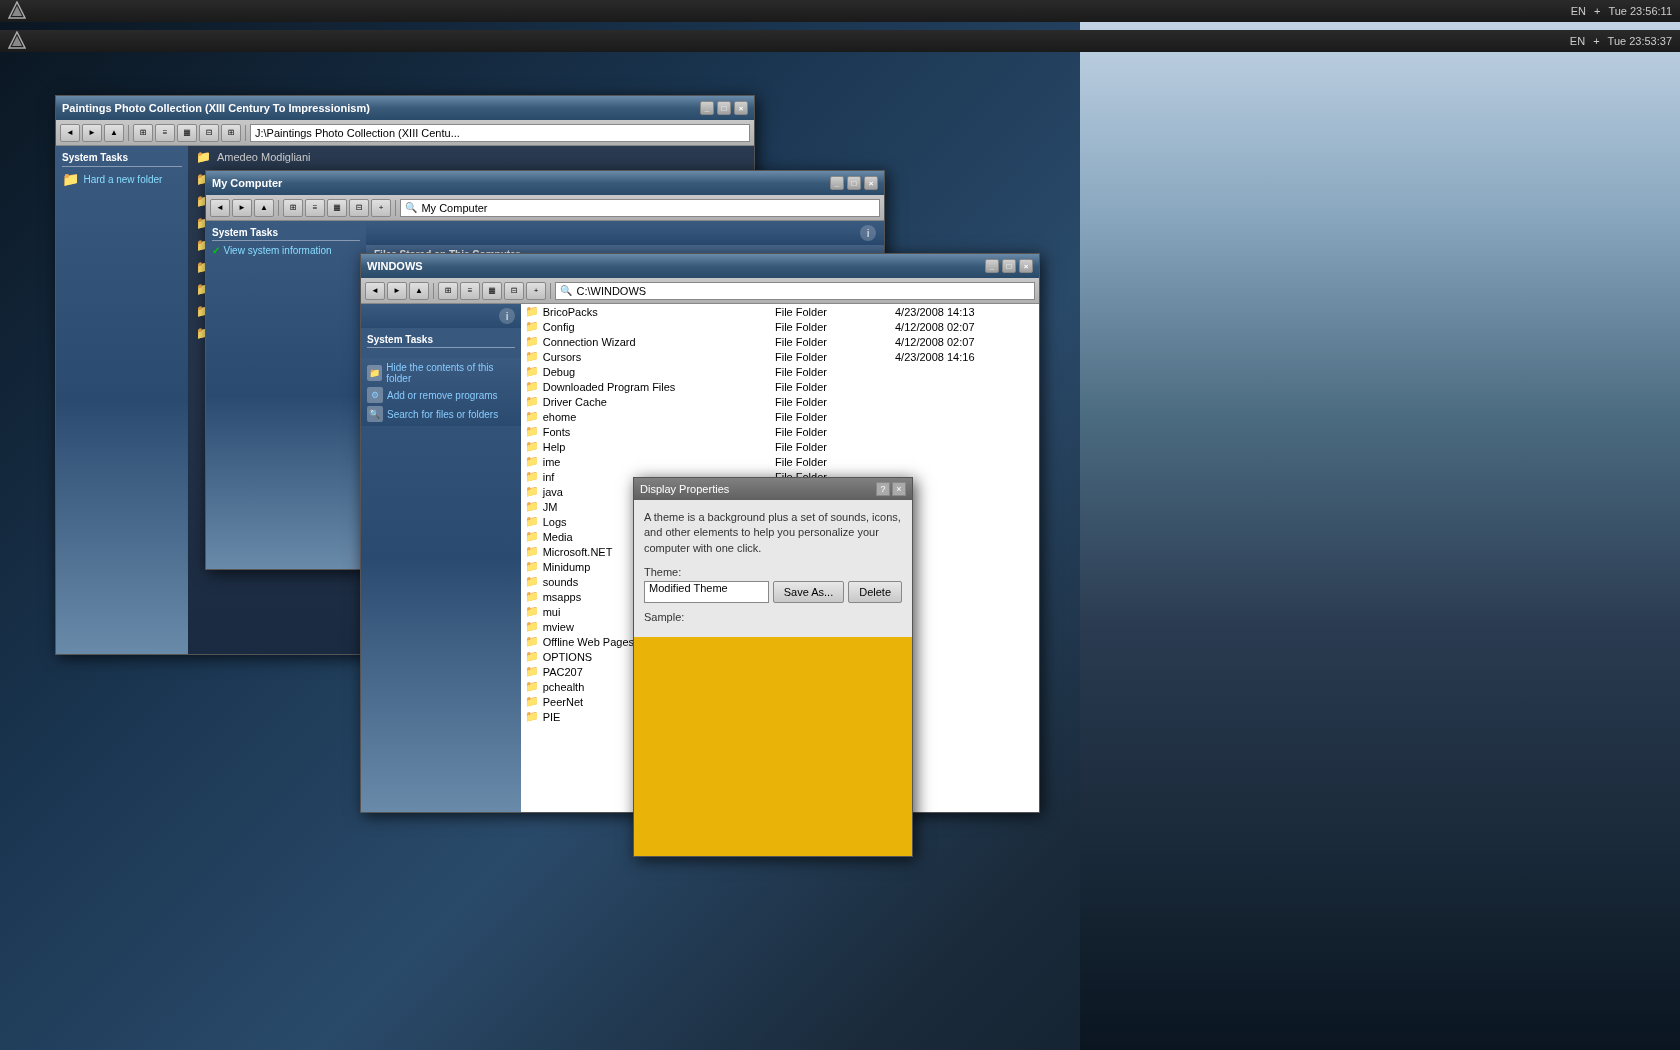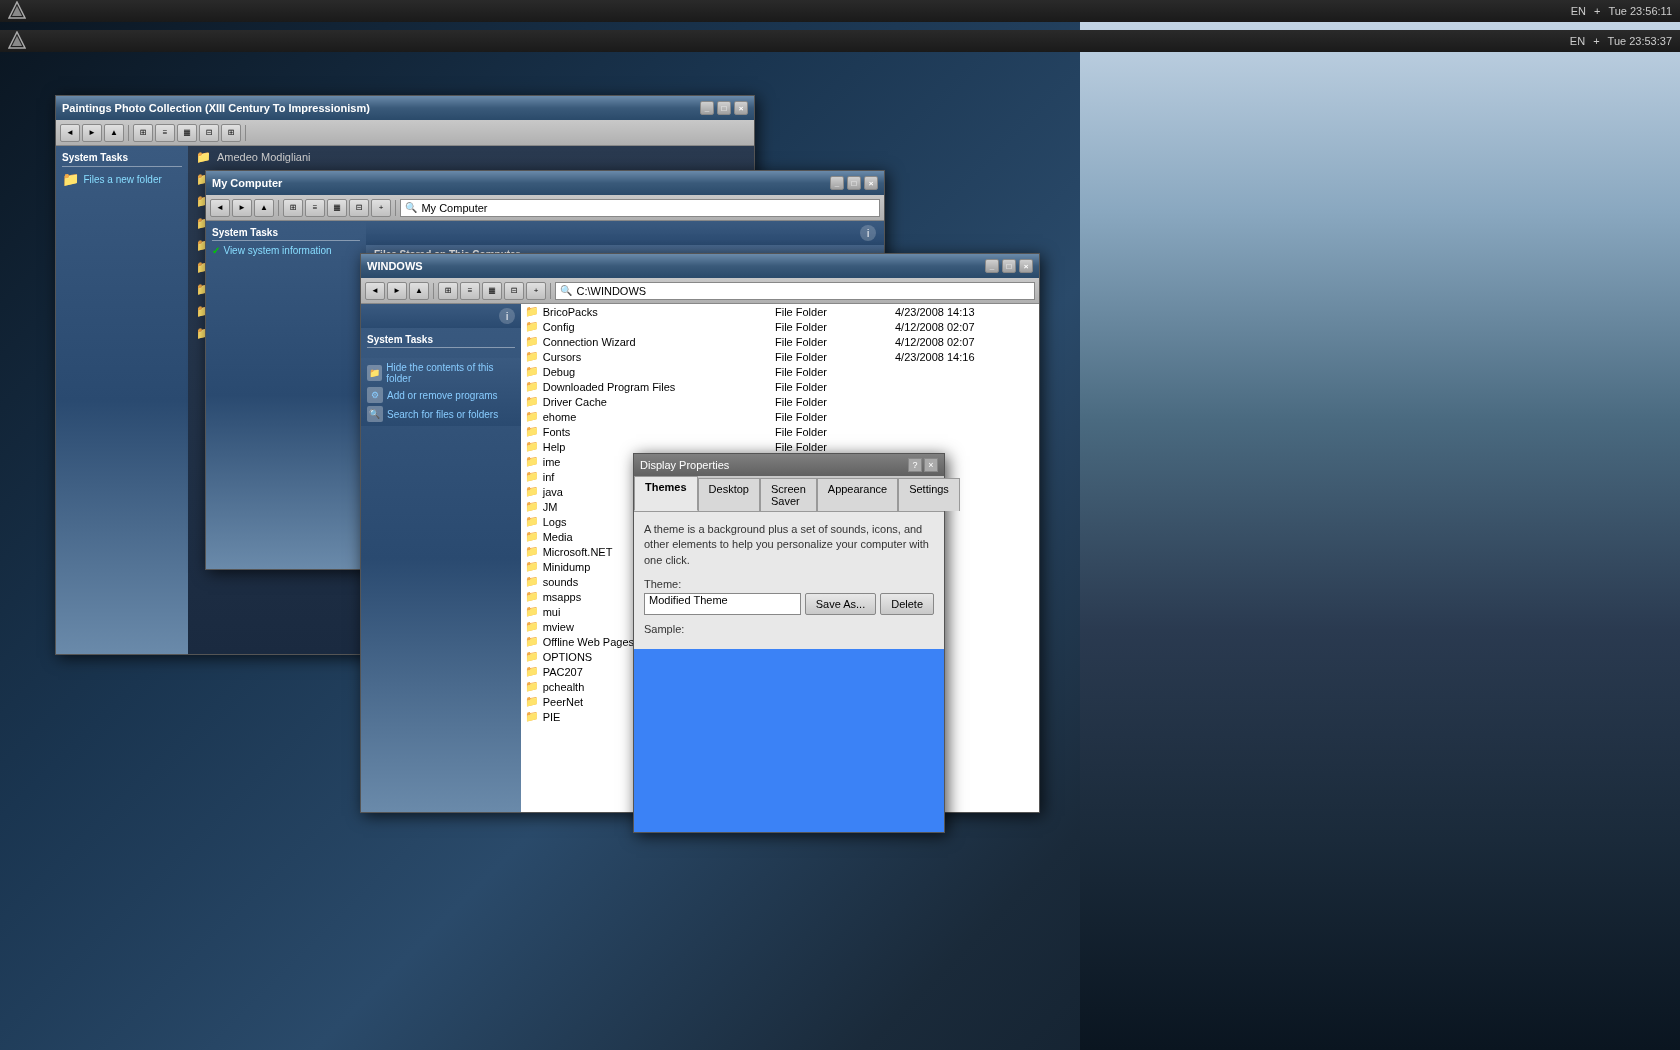--- a/index.html
+++ b/index.html
@@ -128,26 +128,26 @@
     .window-windows {
       top: 253px;
       left: 360px;
       width: 680px;
       height: 560px;
       z-index: 200;
     }
 
     
     .dialog-display {
-      top: 453px;
+      top: 477px;
       left: 633px;
-      width: 312px;
+      width: 280px;
       height: 380px;
       z-index: 300;
-      background: #3b82f6;
+      background: #eab308;
     }
 
     .dialog-titlebar {
       height: 22px;
       background: linear-gradient(180deg, #808080 0%, #606060 100%);
       display: flex;
       align-items: center;
       justify-content: space-between;
       padding: 0 6px;
       color: white;
@@ -536,29 +536,32 @@
     <div class="tb-btn">◄</div>
     <div class="tb-btn">►</div>
     <div class="tb-btn">▲</div>
     <div class="tb-separator"></div>
     <div class="tb-btn">⊞</div>
     <div class="tb-btn">≡</div>
     <div class="tb-btn">▦</div>
     <div class="tb-btn">⊟</div>
     <div class="tb-btn">⊞</div>
     <div class="tb-separator"></div>
+    <div class="address-bar">
+      <span>J:\Paintings Photo Collection (XIII Centu...</span>
+    </div>
   </div>
   <div style="display:flex;height:calc(100% - 50px);">
 
     <div style="width:160px;background:linear-gradient(180deg,#3a5a80,#2a4a70 50%,#6a8aaa);padding:6px;overflow-y:auto;">
       <div class="sidebar-section">
         <div class="sidebar-title" style="color:#fff;font-size:10px;font-weight:bold;border-bottom:1px solid rgba(255,255,255,0.4);padding-bottom:3px;margin-bottom:4px;">System Tasks</div>
         <div class="sidebar-link" style="color:#88ddff;font-size:10px;display:flex;align-items:center;gap:4px;">
           <span style="font-size:14px;">📁</span>
-          <span>Files a new folder</span>
+          <span>Hard a new folder</span>
         </div>
       </div>
     </div>
 
     <div class="paintings-left">
       <div class="paintings-folder">
         <span style="font-size:12px;color:#f0c040;">📁</span>
         <span>Amedeo Modigliani</span>
       </div>
       <div class="paintings-folder">
@@ -986,27 +989,20 @@
 
 <div class="window dialog-display">
   <div class="dialog-titlebar">
     <span>Display Properties</span>
     <div style="display:flex;gap:2px;">
       <div style="width:14px;height:14px;background:#aaa;border:1px solid #888;cursor:pointer;display:flex;align-items:center;justify-content:center;font-size:9px;">?</div>
       <div style="width:14px;height:14px;background:#aaa;border:1px solid #888;cursor:pointer;display:flex;align-items:center;justify-content:center;font-size:9px;">×</div>
     </div>
   </div>
 
-  <div class="dialog-tabs">
-    <div class="dialog-tab active">Themes</div>
-    <div class="dialog-tab">Desktop</div>
-    <div class="dialog-tab">Screen Saver</div>
-    <div class="dialog-tab">Appearance</div>
-    <div class="dialog-tab">Settings</div>
-  </div>
 
   <div class="dialog-body">
     <p class="dialog-desc">A theme is a background plus a set of sounds, icons, and other elements to help you personalize your computer with one click.</p>
     <div class="dialog-label">Theme:</div>
     <div class="theme-select-row">
       <div class="theme-select">
         <span>Modified Theme</span>
       </div>
       <button class="dialog-btn">Save As...</button>
       <button class="dialog-btn">Delete</button>

